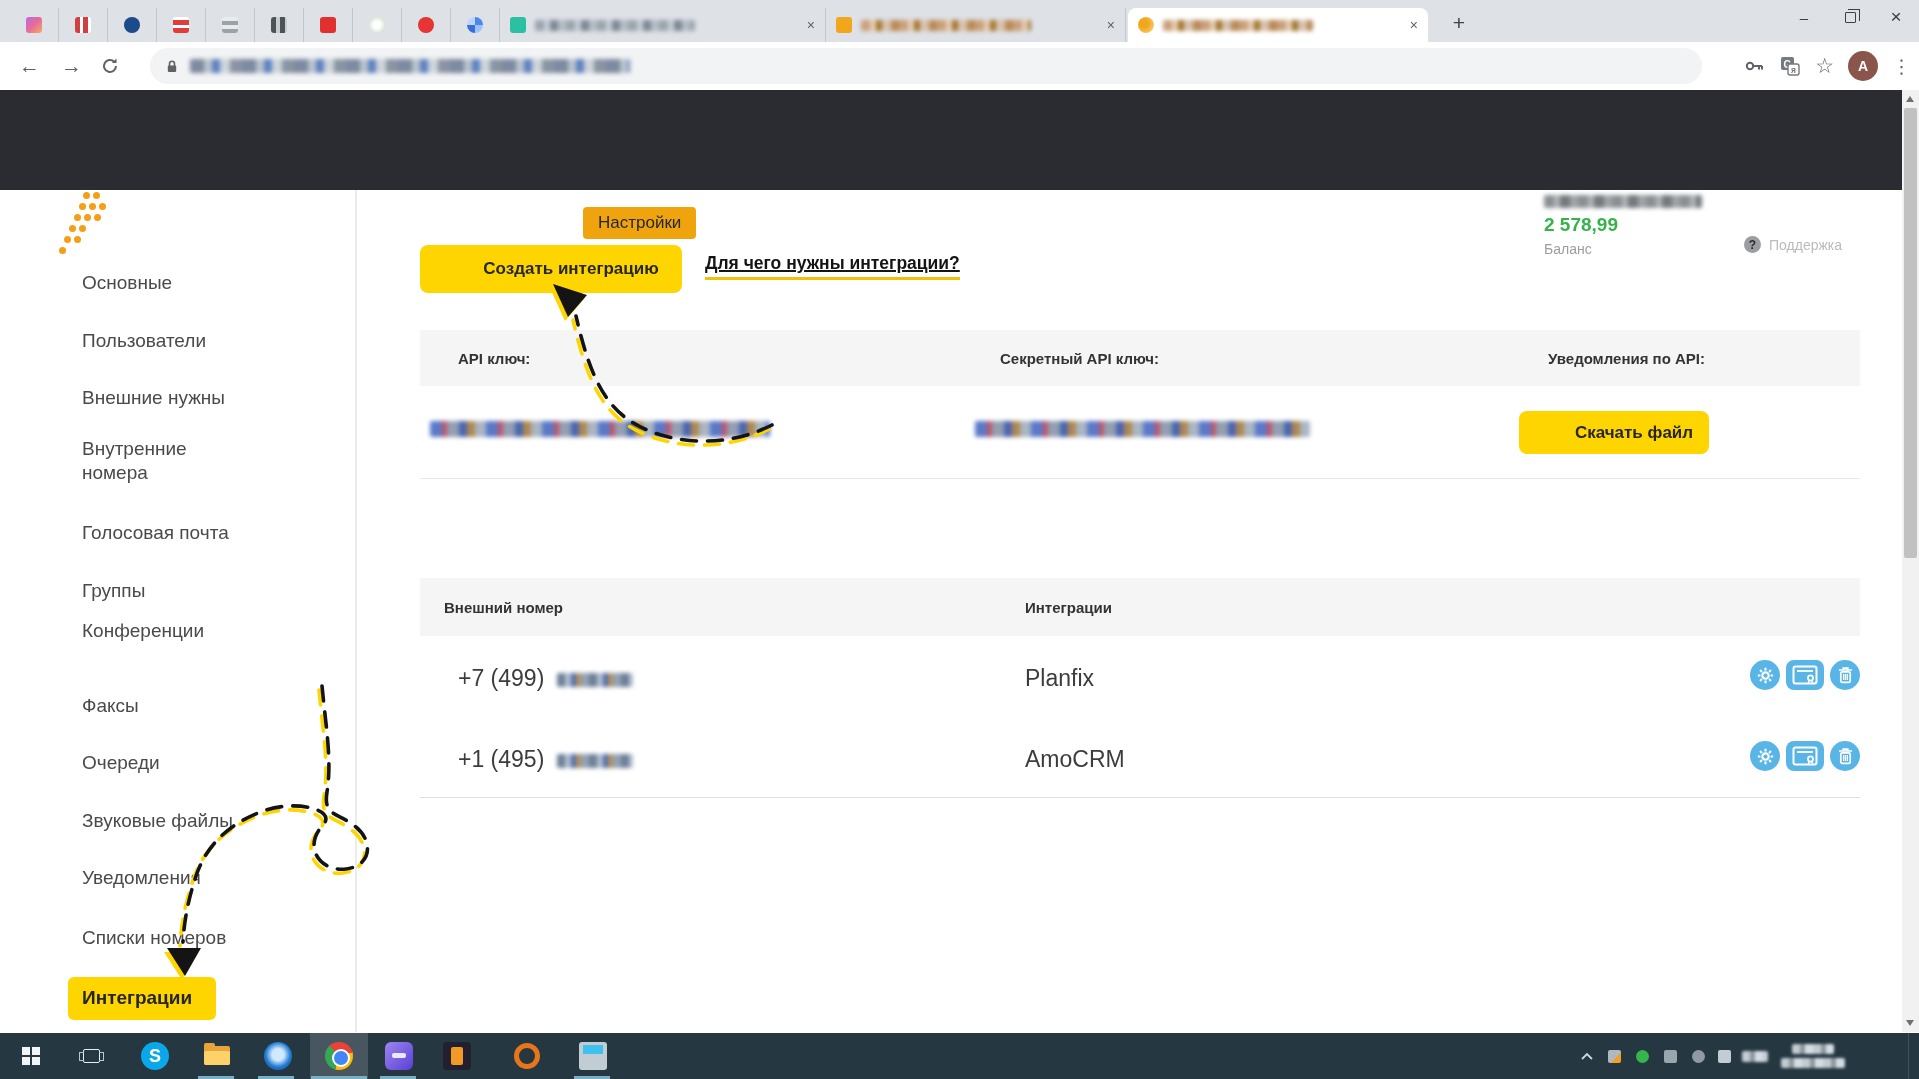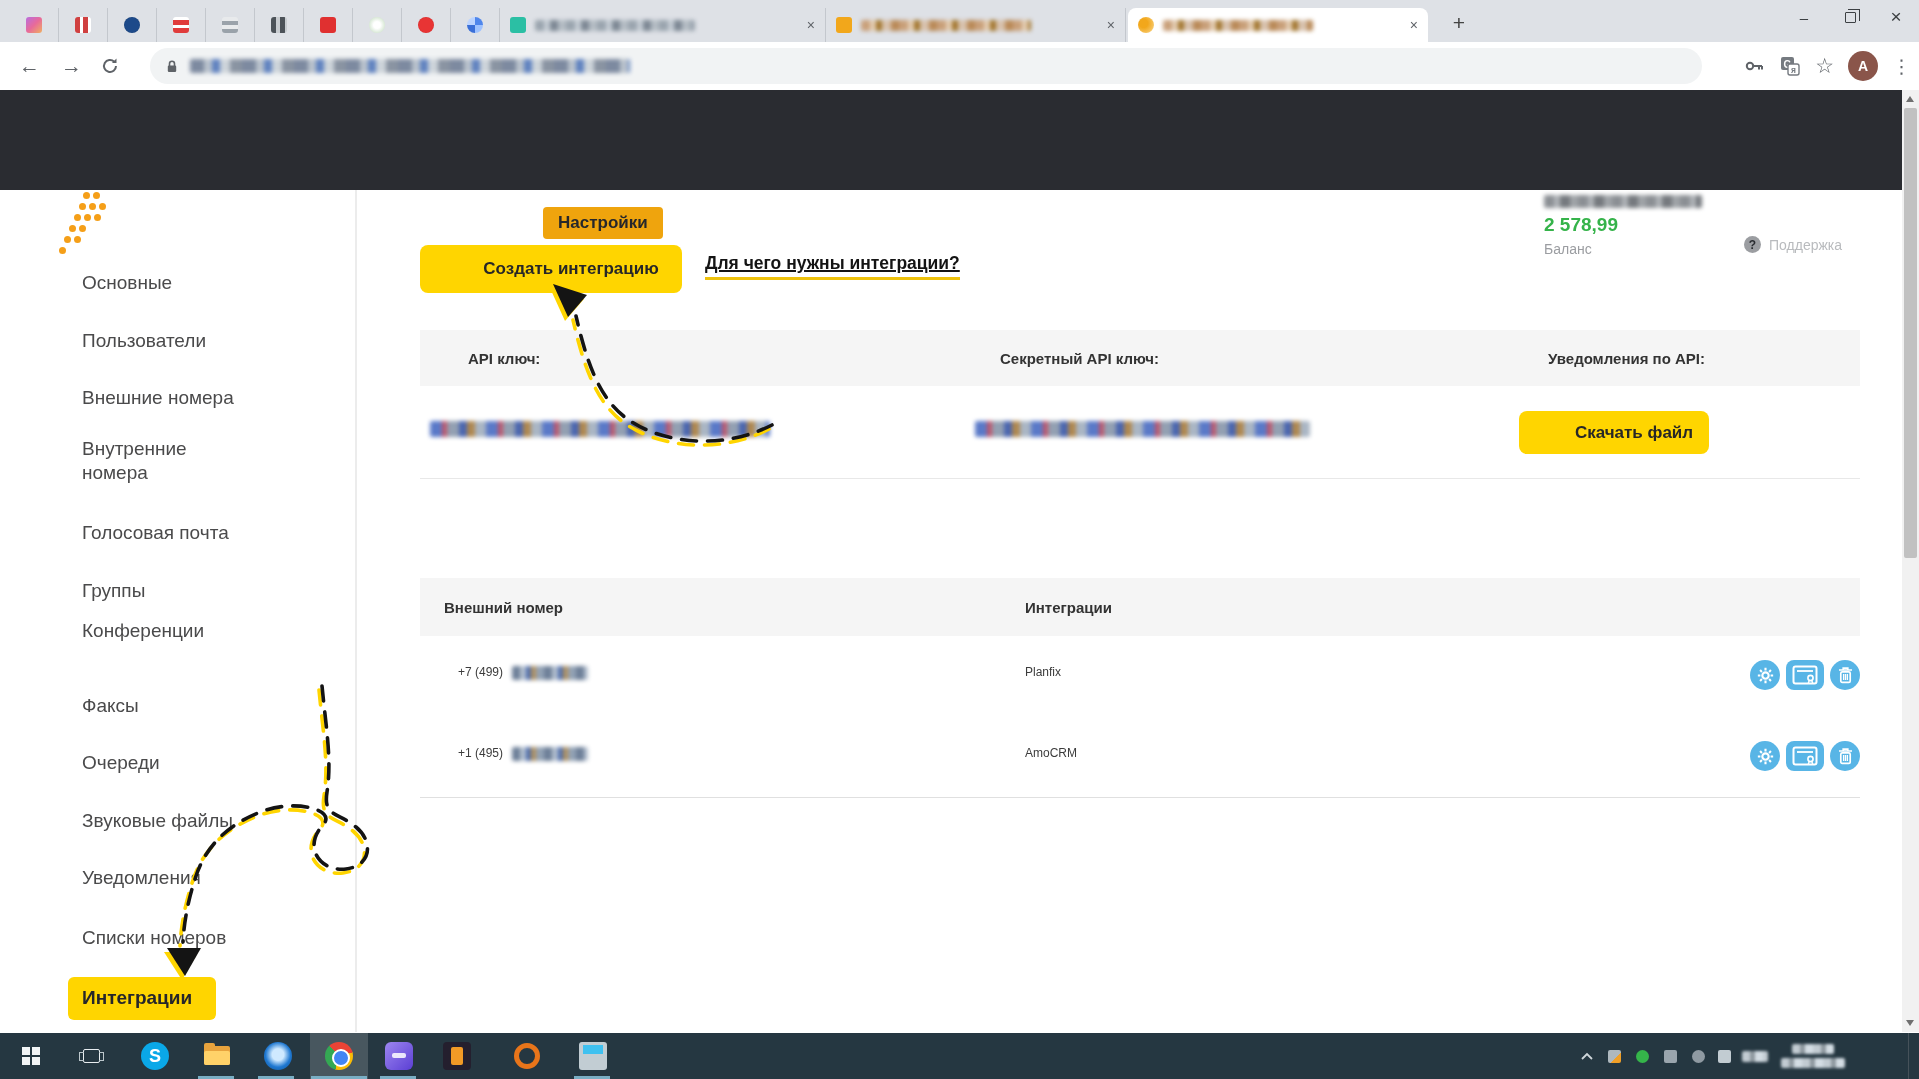--- a/index.html
+++ b/index.html
@@ -37,21 +37,21 @@
   .toolbar-right { position:absolute; right:8px; top:0; height:48px; display:flex; align-items:center; gap:14px; }
   .avatar { width:30px; height:30px; border-radius:50%; background:#8a554a; color:#fff; font-size:14px; font-weight:700; display:flex; align-items:center; justify-content:center; }
   .tb-ic { color:#5f6368; font-size:19px; }
 
   
   .site-header { position:absolute; left:0; top:90px; width:1919px; height:100px; background:#2a2c31; }
   .logo { position:absolute; left:57px; top:100px; width:120px; height:64px; }
   .logo-dots { position:absolute; left:0; top:2px; width:50px; height:62px; }
   .logo-dots i { position:absolute; width:7px; height:7px; border-radius:50%; background:#f59f18; }
   .logo-text { position:absolute; left:52px; top:14px; color:#fff; font-size:31px; font-weight:800; letter-spacing:1px; }
-  .nav-item { position:absolute; top:124px; color:#fff; font-size:17px; font-weight:700; }
+  .nav-item { position:absolute; top:124px; color:#fff; font-size:17px; font-weight:400;margin-left:40px; }
   .nav-item.pill { background:#efa40d; color:#26272b; border-radius:4px; padding:6px 15px; top:117px; }
   .acct-name { position:absolute; left:1544px; top:102px; }
   .balance-line { position:absolute; left:1544px; top:124px; font-size:19px; font-weight:700; }
   .balance-amount { color:#35b34a; }
   .balance-cur { color:#fff; }
   .balance-label { position:absolute; left:1544px; top:151px; color:#9b9da1; font-size:14px; }
   .logout { position:absolute; left:1744px; top:108px; }
   .support { position:absolute; left:1744px; top:146px; display:flex; align-items:center; gap:8px; color:#b9bbbe; font-size:14px; }
   .q-badge { width:17px; height:17px; border-radius:50%; background:#9b9da1; color:#2a2c31; font-size:12px; font-weight:700; display:flex; align-items:center; justify-content:center; }
 
@@ -60,21 +60,21 @@
   .sb-item.two-line { width:135px; line-height:24px; }
   .sb-item.active { left:68px; background:#ffd500; color:#26262a; font-weight:700; border-radius:6px; padding:10px 24px 11px 14px; }
   .sb-divider { position:absolute; left:355px; top:190px; width:2px; height:842px; background:#ececec; }
 
   
   .btn-yellow { position:absolute; background:#ffd500; border:none; border-radius:8px; color:#272727; font-weight:700; font-size:17px; font-family:"Liberation Sans",sans-serif; cursor:pointer;padding-left:40px; }
   .why-link { position:absolute; left:705px; top:253px; color:#141414; font-size:17.5px; font-weight:700; text-decoration:underline; text-decoration-thickness:1.5px; border-bottom:3px solid #eec20c; padding-bottom:3px; cursor:pointer; }
   .band { position:absolute; left:420px; width:1440px; height:56px; background:#f5f5f5; }
   .band-label { position:absolute; top:20px; font-size:15px; font-weight:700; color:#333; }
   .hairline { position:absolute; left:420px; width:1440px; height:1px; background:#e8e8e8; }
-  .cell-text { position:absolute; font-size:12px; color:#3c3c3c; }
+  .cell-text { position:absolute; font-size:23px; color:#3c3c3c; }
   .row-icons { position:absolute; left:1750px; display:flex; align-items:center; gap:6px; }
   .ric { background:#58b5e6; display:flex; align-items:center; justify-content:center; cursor:pointer; }
   .ric.circle { width:30px; height:30px; border-radius:50%; }
   .ric.rect { width:38px; height:30px; border-radius:8px; }
 
   
   .v-scroll { position:absolute; left:1902px; top:90px; width:17px; height:942px; background:#f1f1f1; }
   .v-arrow { position:absolute; left:4px; width:0; height:0; border-left:4.5px solid transparent; border-right:4.5px solid transparent; }
   .v-thumb { position:absolute; left:2px; top:18px; width:13px; height:450px; background:#c1c1c1; border-radius:2px; }
 
@@ -246,39 +246,39 @@
     </svg>
     <div class="support">
       <span class="q-badge">?</span>
       <span>Поддержка</span>
     </div>
   </div>
 
   <div>
     <span class="sb-item" style="top:272px">Основные</span>
     <span class="sb-item" style="top:330px">Пользователи</span>
-    <span class="sb-item" style="top:387px">Внешние номера</span>
+    <span class="sb-item" style="top:387px">Внешние нужны</span>
     <span class="sb-item two-line" style="top:437px">Внутренние номера</span>
     <span class="sb-item" style="top:522px">Голосовая почта</span>
     <span class="sb-item" style="top:580px">Группы</span>
     <span class="sb-item" style="top:620px">Конференции</span>
     <span class="sb-item" style="top:695px">Факсы</span>
     <span class="sb-item" style="top:752px">Очереди</span>
     <span class="sb-item" style="top:810px">Звуковые файлы</span>
     <span class="sb-item" style="top:867px">Уведомления</span>
     <span class="sb-item" style="top:927px">Списки номеров</span>
     <span class="sb-item active" style="top:977px">Интеграции</span>
     <div class="sb-divider"></div>
   </div>
 
   <button class="btn-yellow" style="left:420px; top:245px; width:262px; height:48px;">Создать интеграцию</button>
   <span class="why-link">Для чего нужны интеграции?</span>
 
   <div class="band" style="top:330px;">
-    <span class="band-label" style="left:48px">API ключ:</span>
+    <span class="band-label" style="left:38px">API ключ:</span>
     <span class="band-label" style="left:580px">Секретный API ключ:</span>
     <span class="band-label" style="left:1128px">Уведомления по API:</span>
   </div>
   <span class="blur b-key" style="position:absolute; left:430px; top:421px; width:340px; height:16px;"></span>
   <span class="blur b-key" style="position:absolute; left:975px; top:421px; width:335px; height:16px;"></span>
   <button class="btn-yellow" style="left:1519px; top:411px; width:190px; height:43px;">Скачать файл</button>
   <div class="hairline" style="top:478px;"></div>
 
   <div class="band" style="top:578px; height:58px;">
     <span class="band-label" style="left:24px; top:21px">Внешний номер</span>

